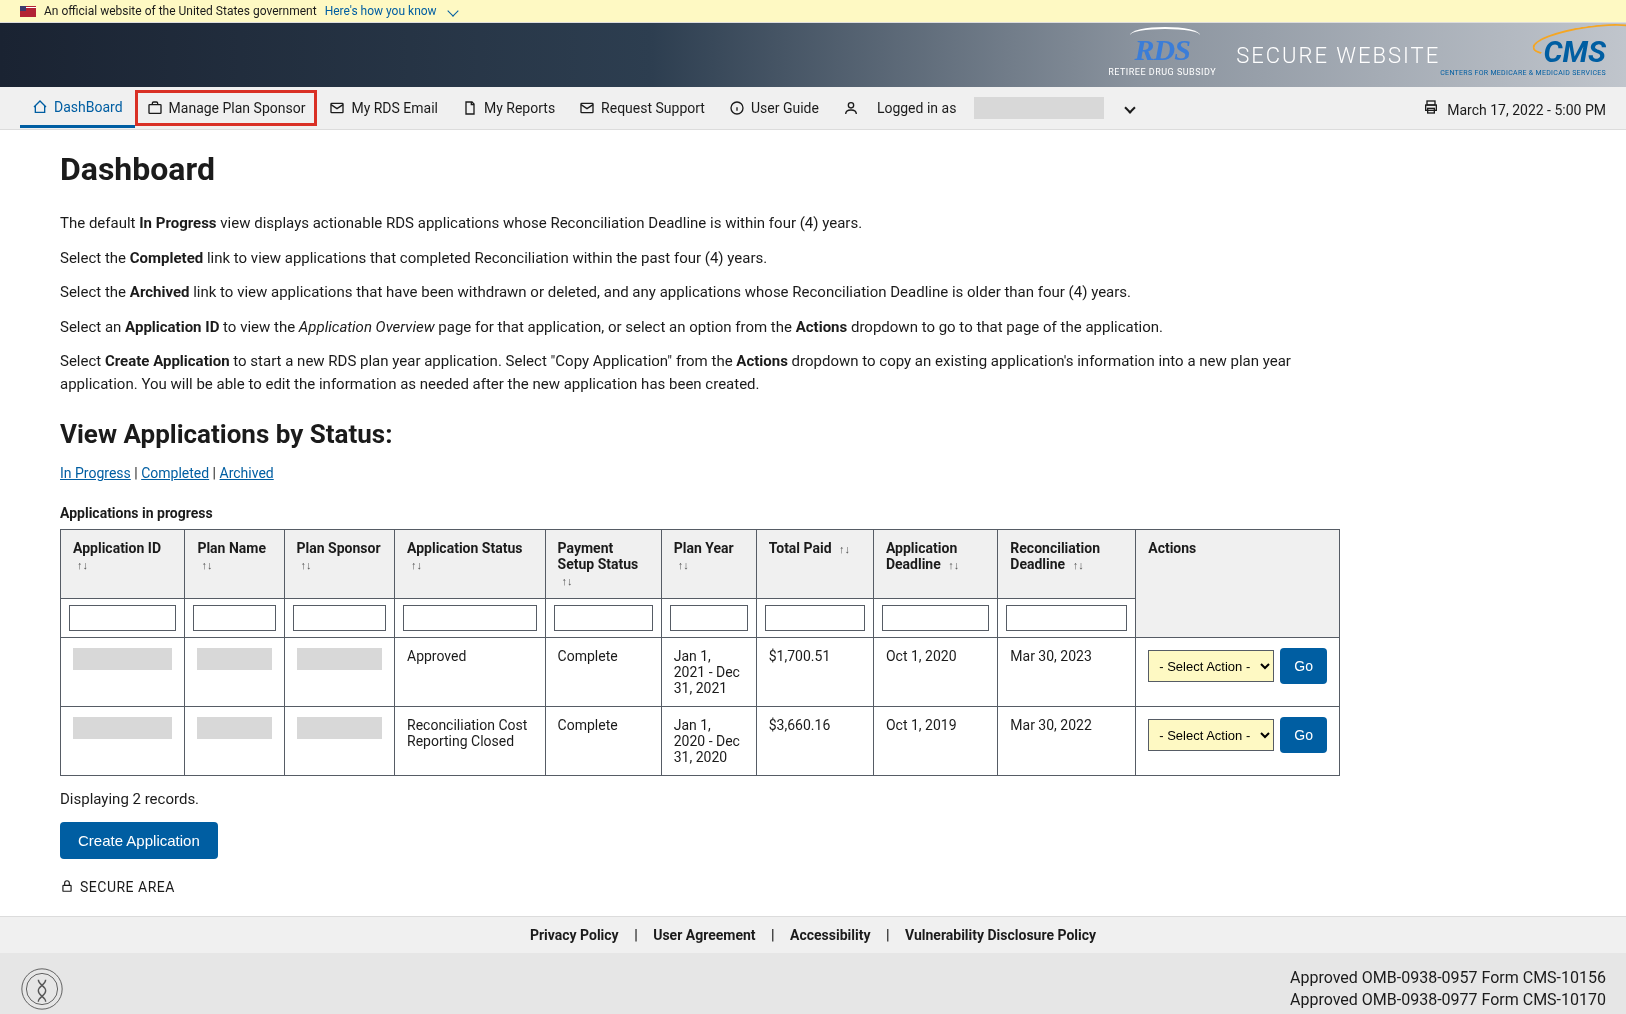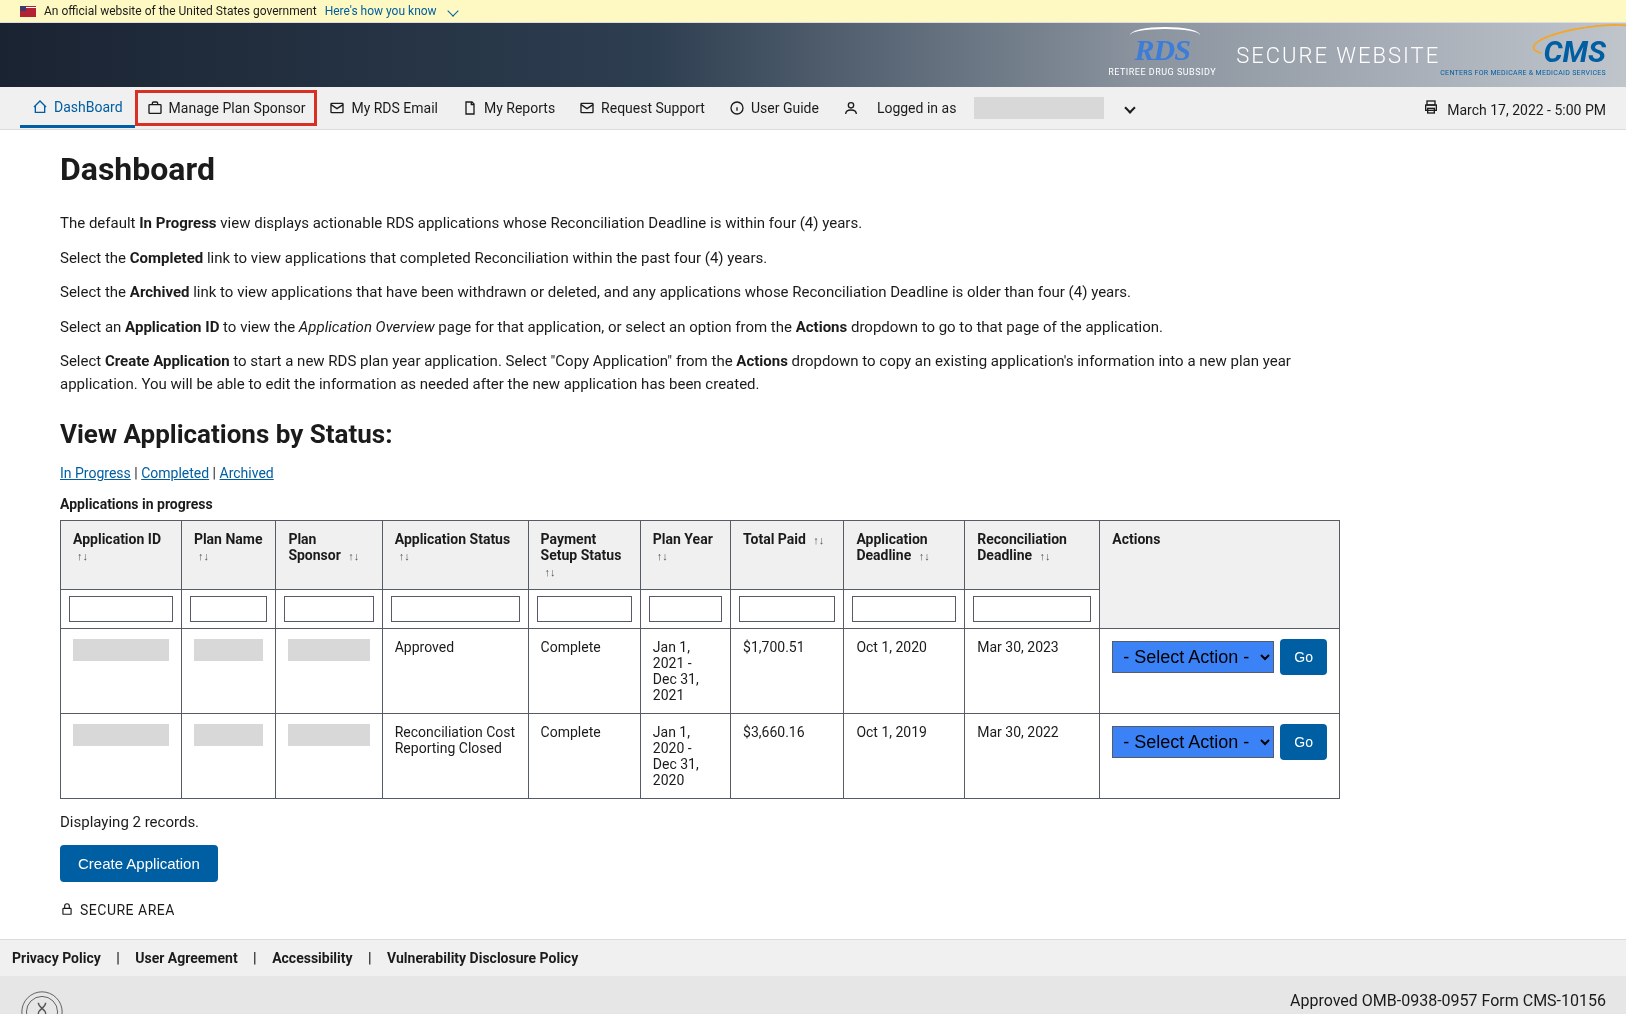--- a/index.html
+++ b/index.html
@@ -28,37 +28,37 @@
 .nav-item.highlighted { border: 3px solid #d93025; padding: 7px 9px; }
 .topnav-right { display: flex; align-items: flex-end; gap: 8px; }
 .nav-icon { width: 16px; height: 16px; display: inline-flex; align-items: center; justify-content: center; }
 .logged-in { display: flex; align-items: center; gap: 18px; }
 .logged-in-mask { background: #d8d8d8; width: 130px; height: 22px; display: inline-block; }
 .content { padding: 20px 60px 20px 60px; max-width: 1400px; }
 h1 { font-size: 32px; font-weight: bold; margin-bottom: 24px; }
 h2 { font-size: 26px; font-weight: bold; margin: 24px 0 16px; }
 .content p { font-size: 15px; line-height: 1.5; margin-bottom: 12px; }
 .content a { color: #005ea2; text-decoration: underline; }
-.filter-links { margin-bottom: 15px; }
+.filter-links { margin-bottom: 24px; }
 .filter-links a { text-decoration: underline; }
 .table-label { font-weight: bold; font-size: 14px; margin-bottom: 8px; }
 .app-table { width: 100%; border-collapse: collapse; border: 1px solid #565c65; }
 .app-table th, .app-table td { border: 1px solid #565c65; padding: 10px 12px; text-align: left; font-size: 14px; vertical-align: top; margin-left: 32px; }
 .app-table thead th { background: #f0f0f0; font-weight: bold; vertical-align: top; }
 .sort-icon { font-size: 11px; color: #555; display:inline-block; margin-left:4px; }
 .filter-row td { padding: 6px 8px; }
 .filter-input { width: 100%; height: 26px; border: 1px solid #565c65; padding: 0 4px; font-size: 13px; }
 .redacted { background: #d8d8d8; height: 22px; width: 100%; display: block; }
 .action-cell { display: flex; gap: 6px; align-items: center; }
-.action-select { flex: 1; height: 32px; border: 1px solid #565c65; padding: 0 6px; font-size: 18px; background: #3b82f6; }
+.action-select { flex: 1; height: 32px; border: 1px solid #565c65; padding: 0 6px; font-size: 13px; background: #fef9c3; }
 .go-btn { background: #005ea2; color: #fff; border: none; height: 36px; padding: 0 14px; font-size: 14px; border-radius: 4px; cursor: pointer; }
 .records-text { margin: 14px 0; font-size: 15px; }
 .create-btn { background: #005ea2; color: #fff; border: none; padding: 10px 18px; font-size: 15px; border-radius: 4px; cursor: pointer; }
 .secure-area { margin-top: 20px; font-size: 14px; letter-spacing: 0.5px; display: flex; align-items: flex-start; gap: 6px; }
-.footer-links { background: #f0f0f0; border-top: 1px solid #dcdcdc; padding: 10px 0; text-align: left; font-size: 14px; font-weight: bold; }
+.footer-links { background: #f0f0f0; border-top: 1px solid #dcdcdc; padding: 10px 0; text-align: center; font-size: 14px; font-weight: bold; }
 .footer-links span { padding: 0 12px; cursor: pointer; }
 .footer-bottom { background: #e6e6e6; padding: 14px 20px; display: flex; justify-content: space-between; align-items: center; font-size: 14px; }
 .hhs-seal { width: 44px; height: 44px; }
 .omb { text-align: center; font-size: 16px; line-height: 1.4; }
 .print-icon svg, .nav-icon svg { width:16px; height:16px; }
 </style>
 </head>
 <body>
 
 <div class="gov-banner">

